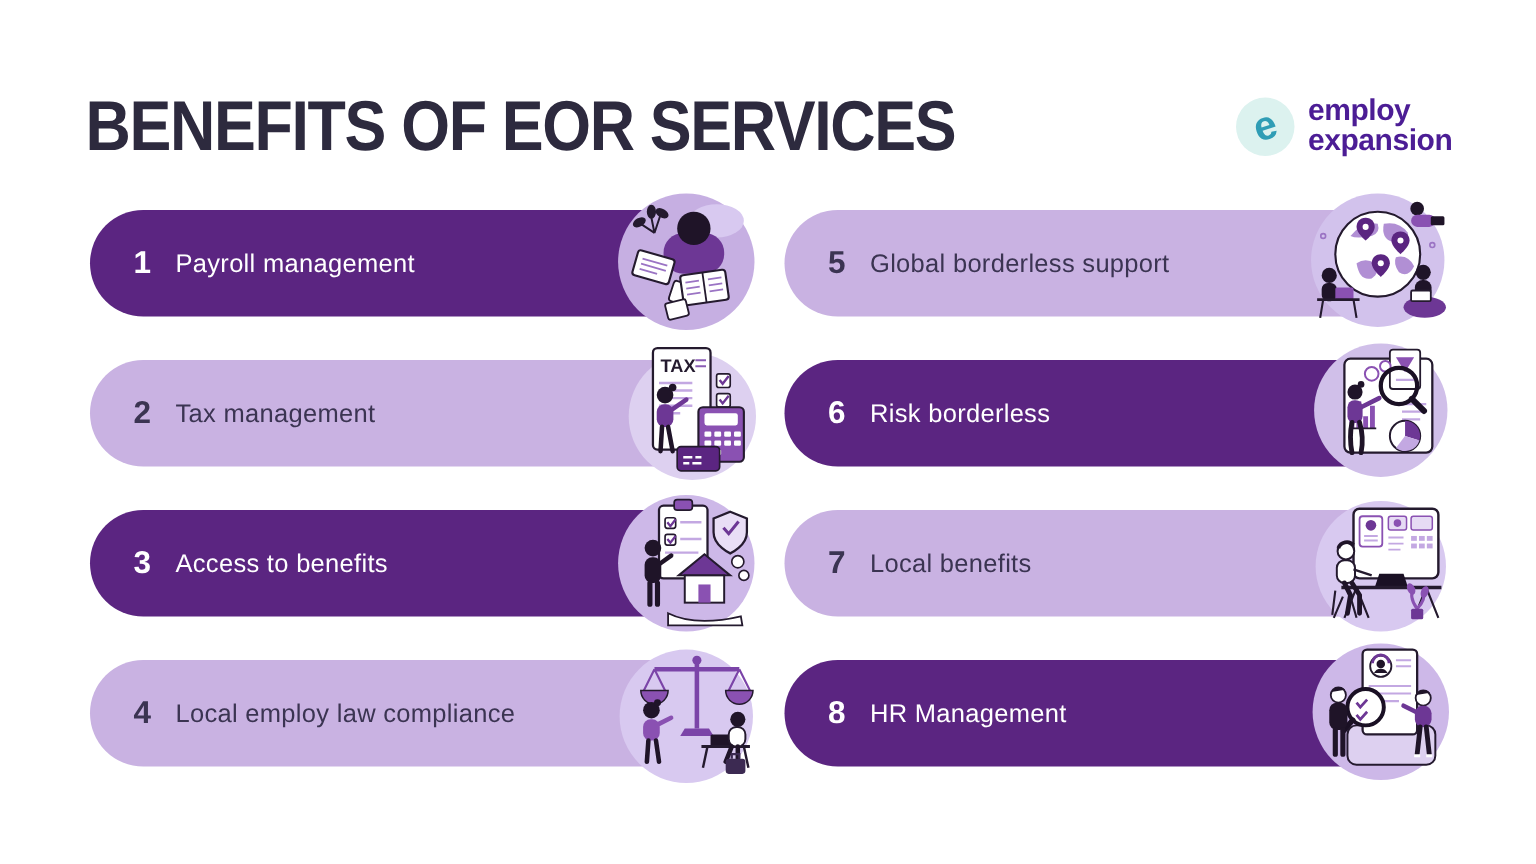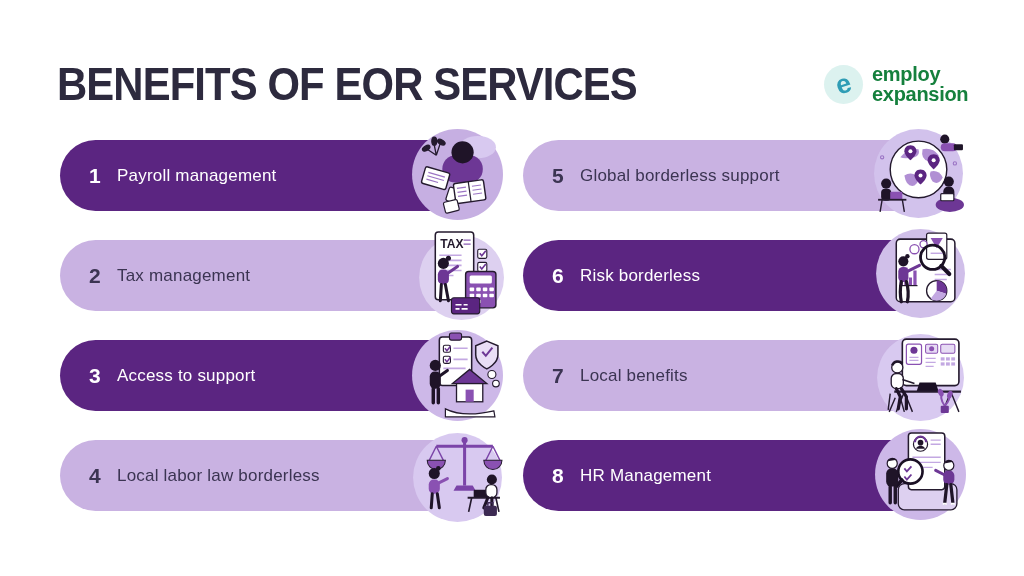--- a/index.html
+++ b/index.html
@@ -18,21 +18,21 @@
     line-height:1;
   }
   .logo { position:absolute; left:824px; top:64px; display:flex; align-items:center; gap:9px; }
   .logo-mark {
     width:39px; height:39px; border-radius:50%;
     background:#dcf2ef; display:flex; align-items:center; justify-content:center;
     flex:0 0 auto;
   }
   .logo-mark svg { display:block; }
   .logo-text {
-    font-size:20px; font-weight:bold; color:#15803d;
+    font-size:20px; font-weight:bold; color:#4c1d95;
     line-height:20px; letter-spacing:-0.3px;
   }
   .pill {
     position:absolute; width:437px; height:71px; border-radius:36px;
     display:flex; align-items:center; padding-left:29px;
   }
   .pill.dark  { background:#5b2581; color:#ffffff; }
   .pill.light { background:#c9b2e2; color:#3b3452; }
   .pill .num   { font-weight:bold; font-size:21px; width:28px; flex:0 0 auto; }
   .pill .label { font-size:17px; letter-spacing:0.2px; white-space:nowrap; }
@@ -138,21 +138,21 @@
       <circle cx="36" cy="36" r="5.5" fill="#1f1428"></circle>
       <circle cx="41" cy="31" r="2.5" fill="#1f1428"></circle>
       <rect x="30.5" y="42" width="11" height="15" rx="5" fill="#6d3795"></rect>
       <path d="M34 57 l-1 16 M38 57 l3 16" stroke="#1f1428" stroke-width="3" stroke-linecap="round" fill="none"></path>
     </svg>
   </span>
 </div>
 
 <div class="pill dark r3">
   <span class="num">3</span>
-  <span class="label">Access to support</span>
+  <span class="label">Access to benefits</span>
   <span class="illus">
     <svg viewBox="0 0 96 96">
       <circle cx="50" cy="48" r="45" fill="#cdb8e8"></circle>
       <rect x="32" y="10" width="32" height="48" rx="3" fill="#fff" stroke="#241a2e" stroke-width="1.5"></rect>
       <rect x="42" y="6" width="12" height="7" rx="2" fill="#8a51b2" stroke="#241a2e" stroke-width="1.1"></rect>
       <rect x="36" y="18" width="7" height="7" rx="1.5" fill="#fff" stroke="#241a2e" stroke-width="1.1"></rect>
       <path d="M37.5 21 l2 2.5 3.5 -4.5" stroke="#6d3795" stroke-width="1.5" fill="none"></path>
       <rect x="36" y="29" width="7" height="7" rx="1.5" fill="#fff" stroke="#241a2e" stroke-width="1.1"></rect>
       <path d="M37.5 32 l2 2.5 3.5 -4.5" stroke="#6d3795" stroke-width="1.5" fill="none"></path>
       <path d="M46 21 h14 M46 32 h14 M36 41 h22" stroke="#c3a8e2" stroke-width="1.6" fill="none"></path>
@@ -167,21 +167,21 @@
       <path d="M33 48 l7 -5" stroke="#1f1428" stroke-width="3" stroke-linecap="round" fill="none"></path>
       <circle cx="28" cy="38" r="5.5" fill="#1f1428"></circle>
       <rect x="22.5" y="44" width="11" height="17" rx="5" fill="#1f1428"></rect>
       <path d="M26 61 v14 M31 61 v14" stroke="#1f1428" stroke-width="3.4" stroke-linecap="round" fill="none"></path>
     </svg>
   </span>
 </div>
 
 <div class="pill light r4">
   <span class="num">4</span>
-  <span class="label">Local labor law borderless</span>
+  <span class="label">Local employ law compliance</span>
   <span class="illus">
     <svg viewBox="0 0 96 96">
       <circle cx="50" cy="50" r="44" fill="#d8c9f0"></circle>
       <path d="M57 13 v45" stroke="#7b44a8" stroke-width="3" fill="none"></path>
       <path d="M29 19 h56" stroke="#7b44a8" stroke-width="3" fill="none"></path>
       <circle cx="57" cy="13" r="3" fill="#7b44a8"></circle>
       <path d="M29 19 l-7 14 M29 19 l7 14" stroke="#7b44a8" stroke-width="1.4" fill="none"></path>
       <path d="M20 33 a9 9 0 0 0 18 0 z" fill="#8a51b2" stroke="#241a2e" stroke-width="1"></path>
       <path d="M85 19 l-7 14 M85 19 l7 14" stroke="#7b44a8" stroke-width="1.4" fill="none"></path>
       <path d="M76 33 a9 9 0 0 0 18 0 z" fill="#8a51b2" stroke="#241a2e" stroke-width="1"></path>

